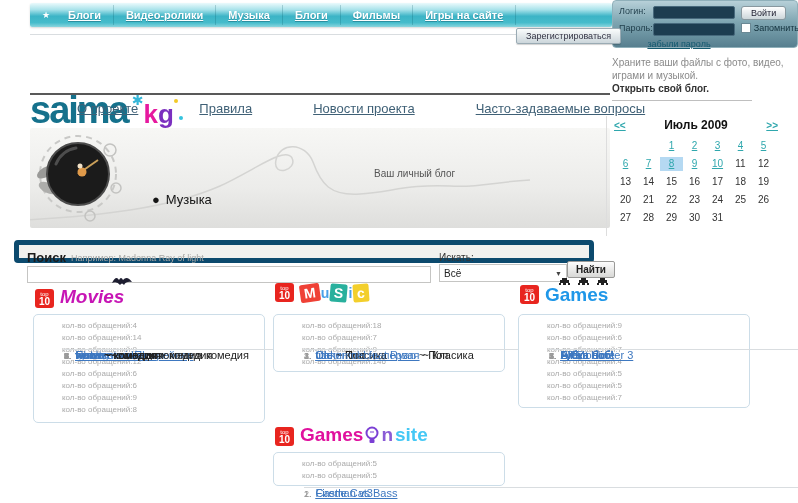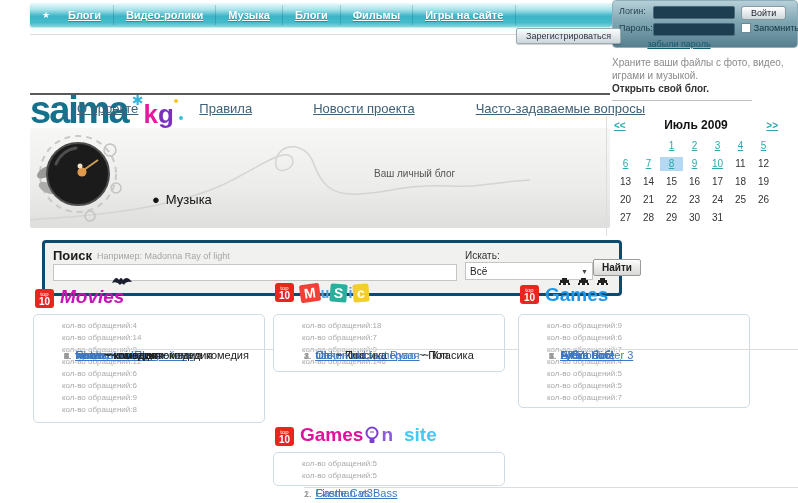--- a/index.html
+++ b/index.html
@@ -73,22 +73,22 @@
   .cal-arrow{color:#2fa7ad;font-size:10px;font-weight:bold;}
   .cal-title{font-size:12px;font-weight:bold;color:#111;}
   .cal-grid{display:grid;grid-template-columns:repeat(7,23px);row-gap:4px;margin-top:7px;
     font-size:10px;text-align:center;}
   .cal-cell{height:14px;line-height:14px;}
   .cal-cell.link{color:#2fa7ad;text-decoration:underline;cursor:pointer;}
   .cal-cell.sel{background:#b5d9f2;color:#2fa7ad;text-decoration:underline;cursor:pointer;}
   .cal-cell.plain{color:#333;}
 
   
-  .search{position:absolute;left:42px;top:240px;width:580px;height:56px;box-sizing:border-box;
-    background:#f1f1ef;border:3px solid #0c4a6e;border-radius:4px;}
+  .search{position:absolute;left:14px;top:240px;width:580px;height:23px;box-sizing:border-box;
+    background:#f1f1ef;border:5px solid #0c4a6e;border-radius:4px;}
   .search-label{position:absolute;left:8px;top:5px;font-size:13px;font-weight:bold;color:#1c1c1c;}
   .search-hint{position:absolute;left:52px;top:8px;font-size:9px;color:#a6a6a4;}
   .search-input{position:absolute;left:8px;top:21px;width:398px;height:13px;border:1px solid #c5c5c3;font-size:10px;}
   .iskat-label{position:absolute;left:420px;top:7px;font-size:10px;color:#333;}
   .search-select{position:absolute;left:420px;top:19px;width:118px;height:16px;background:#fff;
     border:1px solid #c5c5c3;font-size:10px;color:#222;display:flex;align-items:center;
     justify-content:space-between;padding:0 4px;cursor:pointer;}
   .select-arrow{font-size:7px;color:#444;}
   .find-btn{position:absolute;left:548px;top:16px;padding:2px 8px;font-size:10px;font-weight:bold;color:#222;
     background:linear-gradient(#fdfdfd,#d8d8d6);border:1px solid #9a9a98;border-radius:2px;cursor:pointer;}
@@ -105,21 +105,21 @@
   .mletter.block-red{background:#ef4136;color:#fff;padding:1px 4px;border-radius:2px;transform:rotate(-8deg);}
   .mletter.block-teal{background:#29b09d;color:#fff;padding:1px 4px;border-radius:2px;transform:rotate(5deg);}
   .mletter.block-yellow{background:#f3cf2c;color:#fff;padding:1px 4px;border-radius:2px;transform:rotate(-4deg);}
   .mletter.plain{color:#4aa0e8;}
   .games-wrap{display:flex;flex-direction:column;align-items:flex-start;}
   .invaders{display:flex;gap:8px;margin-left:14px;margin-bottom:-2px;}
   .games-title{font-size:19px;font-weight:bold;color:#1f97e8;}
   .gos-title{font-size:19px;font-weight:bold;display:flex;align-items:center;gap:2px;}
   .gos-games{color:#e0119e;}
   .gos-n{color:#8a5cd6;}
-  .gos-site{color:#45c8f5;margin-left:9px;}
+  .gos-site{color:#45c8f5;margin-left:0;}
 
   
   .listbox{position:absolute;width:232px;background:#fff;border:1px solid #ccdde8;border-radius:5px;
     padding:4px 0;box-sizing:border-box;list-style:none;margin:0;}
   .movies-box{left:33px;top:314px;}
   .music-box{left:273px;top:314px;}
   .gos-box{left:273px;top:452px;}
   .games-box{left:518px;top:314px;}
   .item{padding:2px 8px 1px;}
   .item .line1{line-height:13px;font-size:11px;}

